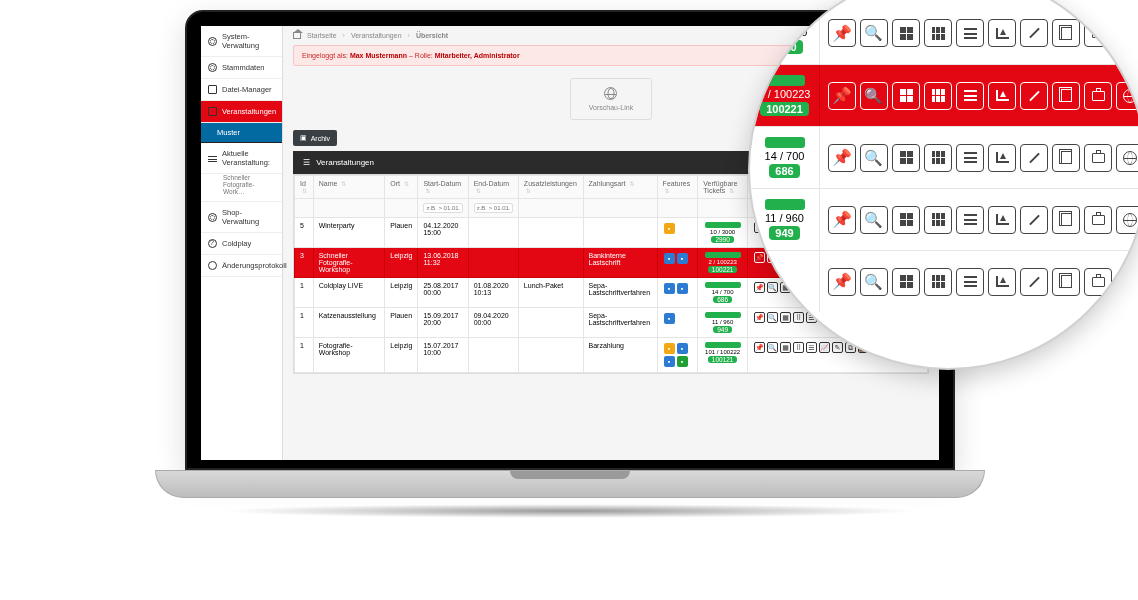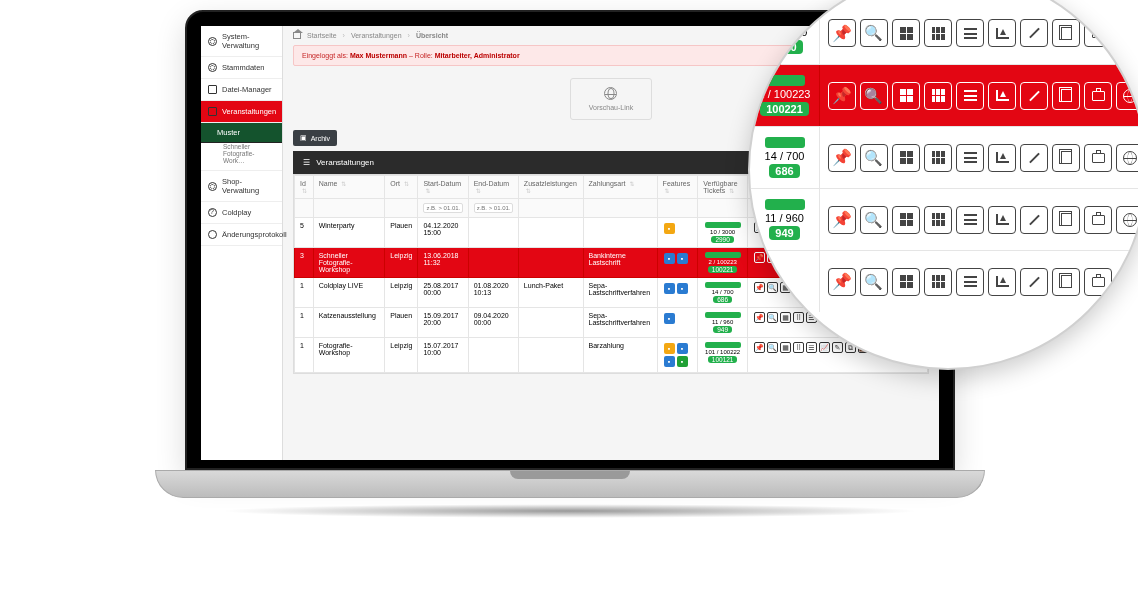--- a/index.html
+++ b/index.html
@@ -11,21 +11,21 @@
   .screen{width:100%;height:100%;background:#f5f5f5;overflow:hidden;display:flex;font-size:8px;position:relative}
   .deck{width:830px;height:28px;background:linear-gradient(#d9d9d9,#bcbcbc);border-radius:0 0 40px 40px;border:1px solid #aaa;position:relative}
   .deck::after{content:"";position:absolute;left:50%;top:0;transform:translateX(-50%);width:120px;height:8px;border-radius:0 0 10px 10px;background:#9a9a9a}
   .shadow{width:700px;height:14px;margin:6px auto 0;background:radial-gradient(ellipse at center,rgba(0,0,0,.4),transparent 70%)}
 
   
   .sidebar{width:82px;background:#fff;border-right:1px solid #ddd;font-size:7.5px}
   .side-item{display:flex;align-items:center;gap:5px;padding:6px 7px;border-bottom:1px solid #eee;color:#333;cursor:pointer}
   .side-item.active{background:#e30613;color:#fff;position:relative}
   .side-item.active::after{content:"";position:absolute;right:-5px;top:50%;transform:translateY(-50%);border:5px solid transparent;border-left-color:#e30613}
-  .side-sub{background:#14532d;color:#fff;padding:5px 16px;border-bottom:1px solid #222}
+  .side-sub{background:#0369a1;color:#fff;padding:5px 16px;border-bottom:1px solid #222}
   .side-note{font-size:6.5px;color:#777;padding:0 7px 6px 22px;border-bottom:1px solid #eee}
   .gear{width:9px;height:9px;border:1px solid currentColor;border-radius:50%;position:relative;flex-shrink:0}
   .gear::after{content:"";position:absolute;inset:1px;border:1px dotted currentColor;border-radius:50%}
   .ico{width:9px;height:9px;flex-shrink:0;position:relative}
   .folder{border:1px solid #333;border-radius:1px}
   .doc{border:1px solid #333;border-radius:1px}
   .clock{border:1px solid #333;border-radius:50%}
   .q{border:1px solid #333;border-radius:50%}
   .q::after{content:"?";position:absolute;left:1px;top:-1px;font-size:7px}
   .bars::before,.bars::after{content:"";position:absolute;left:0;right:0;height:1px;background:#333}
@@ -126,20 +126,24 @@
           </div>
           <div class="side-item">
             <span class="ico folder"></span>
             <span>Datei-Manager</span>
           </div>
           <div class="side-item active">
             <span class="ico doc"></span>
             <span>Veranstaltungen</span>
           </div>
           <div class="side-sub">Muster</div>
+          <div class="side-item">
+            <span class="ico bars"></span>
+            <span>Aktuelle Veranstaltung:</span>
+          </div>
           <div class="side-note">Schneller Fotografie-Work…</div>
           <div class="side-item">
             <span class="gear"></span>
             <span>Shop-Verwaltung</span>
           </div>
           <div class="side-item">
             <span class="ico q"></span>
             <span>Coldplay</span>
           </div>
           <div class="side-item">

